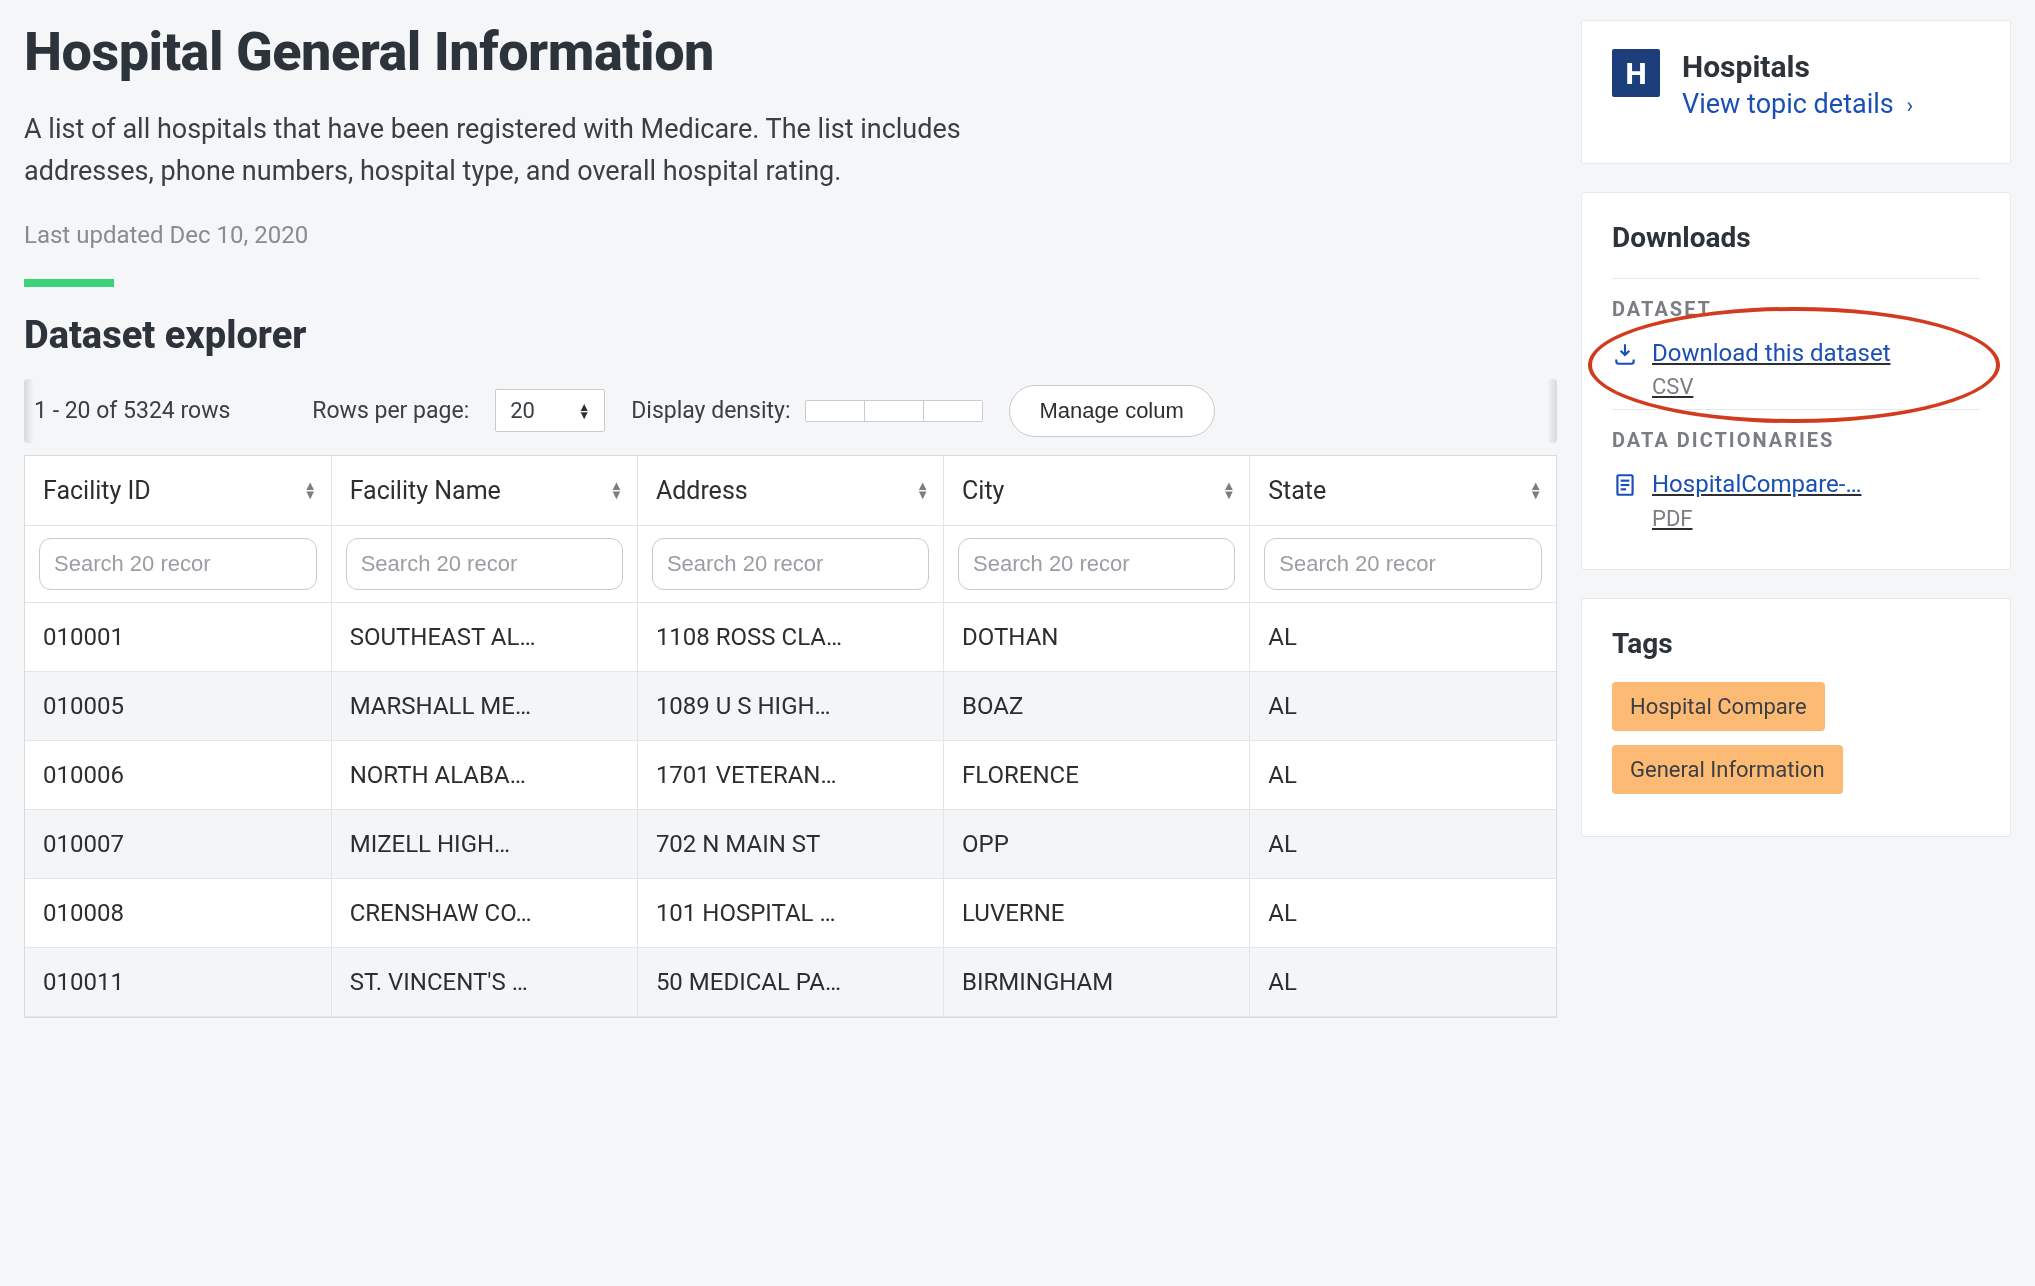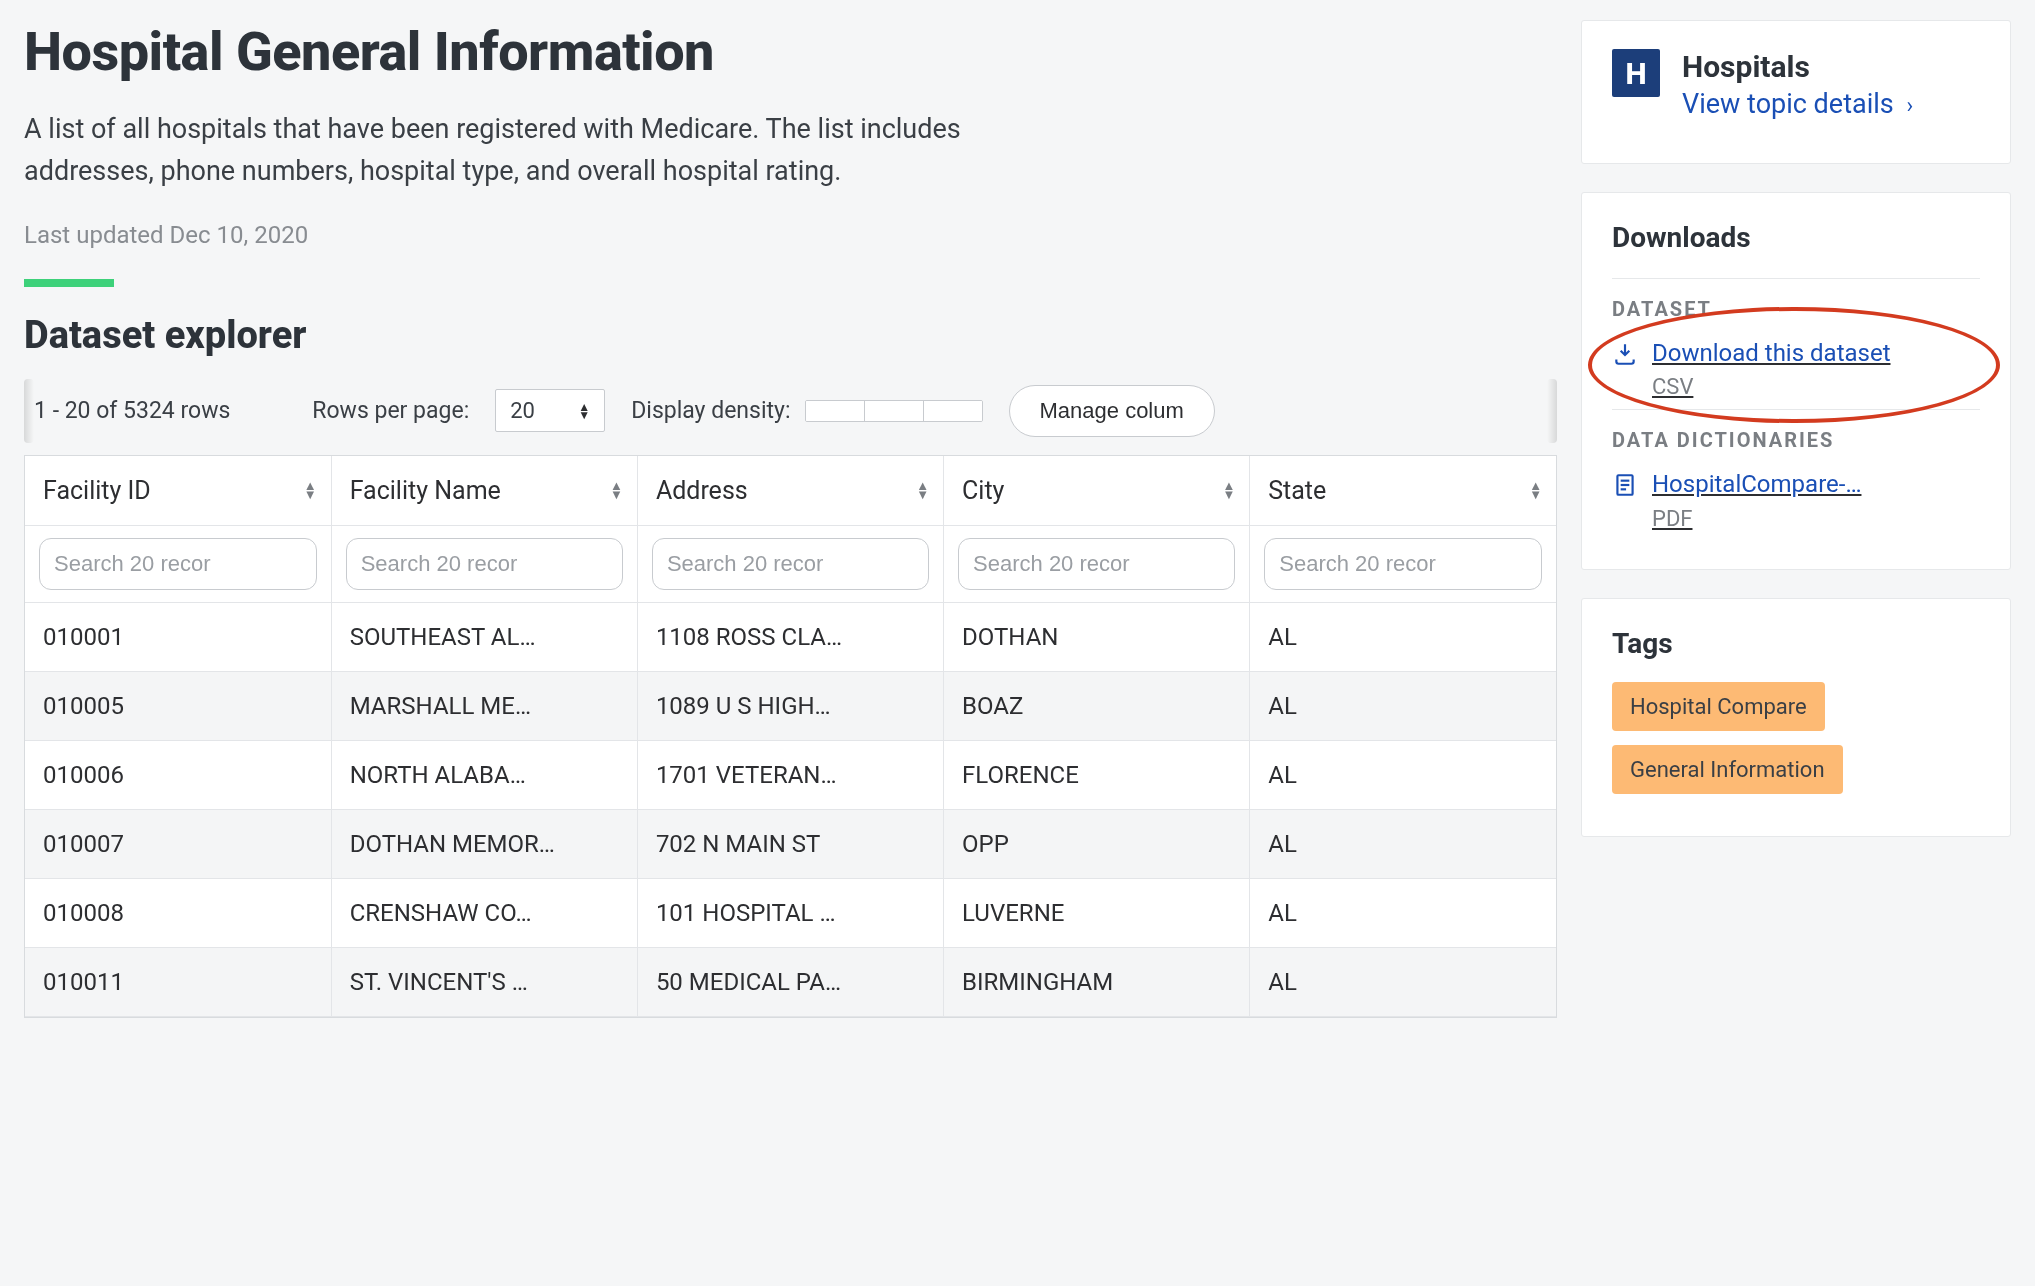--- a/index.html
+++ b/index.html
@@ -304,21 +304,21 @@
             </tr>
             <tr class="data-row">
               <td>010006</td>
               <td>NORTH ALABA…</td>
               <td>1701 VETERAN…</td>
               <td>FLORENCE</td>
               <td>AL</td>
             </tr>
             <tr class="data-row">
               <td>010007</td>
-              <td>DOTHAN MEMOR…</td>
+              <td>MIZELL HIGH…</td>
               <td>702 N MAIN ST</td>
               <td>OPP</td>
               <td>AL</td>
             </tr>
             <tr class="data-row">
               <td>010008</td>
               <td>CRENSHAW CO…</td>
               <td>101 HOSPITAL …</td>
               <td>LUVERNE</td>
               <td>AL</td>

